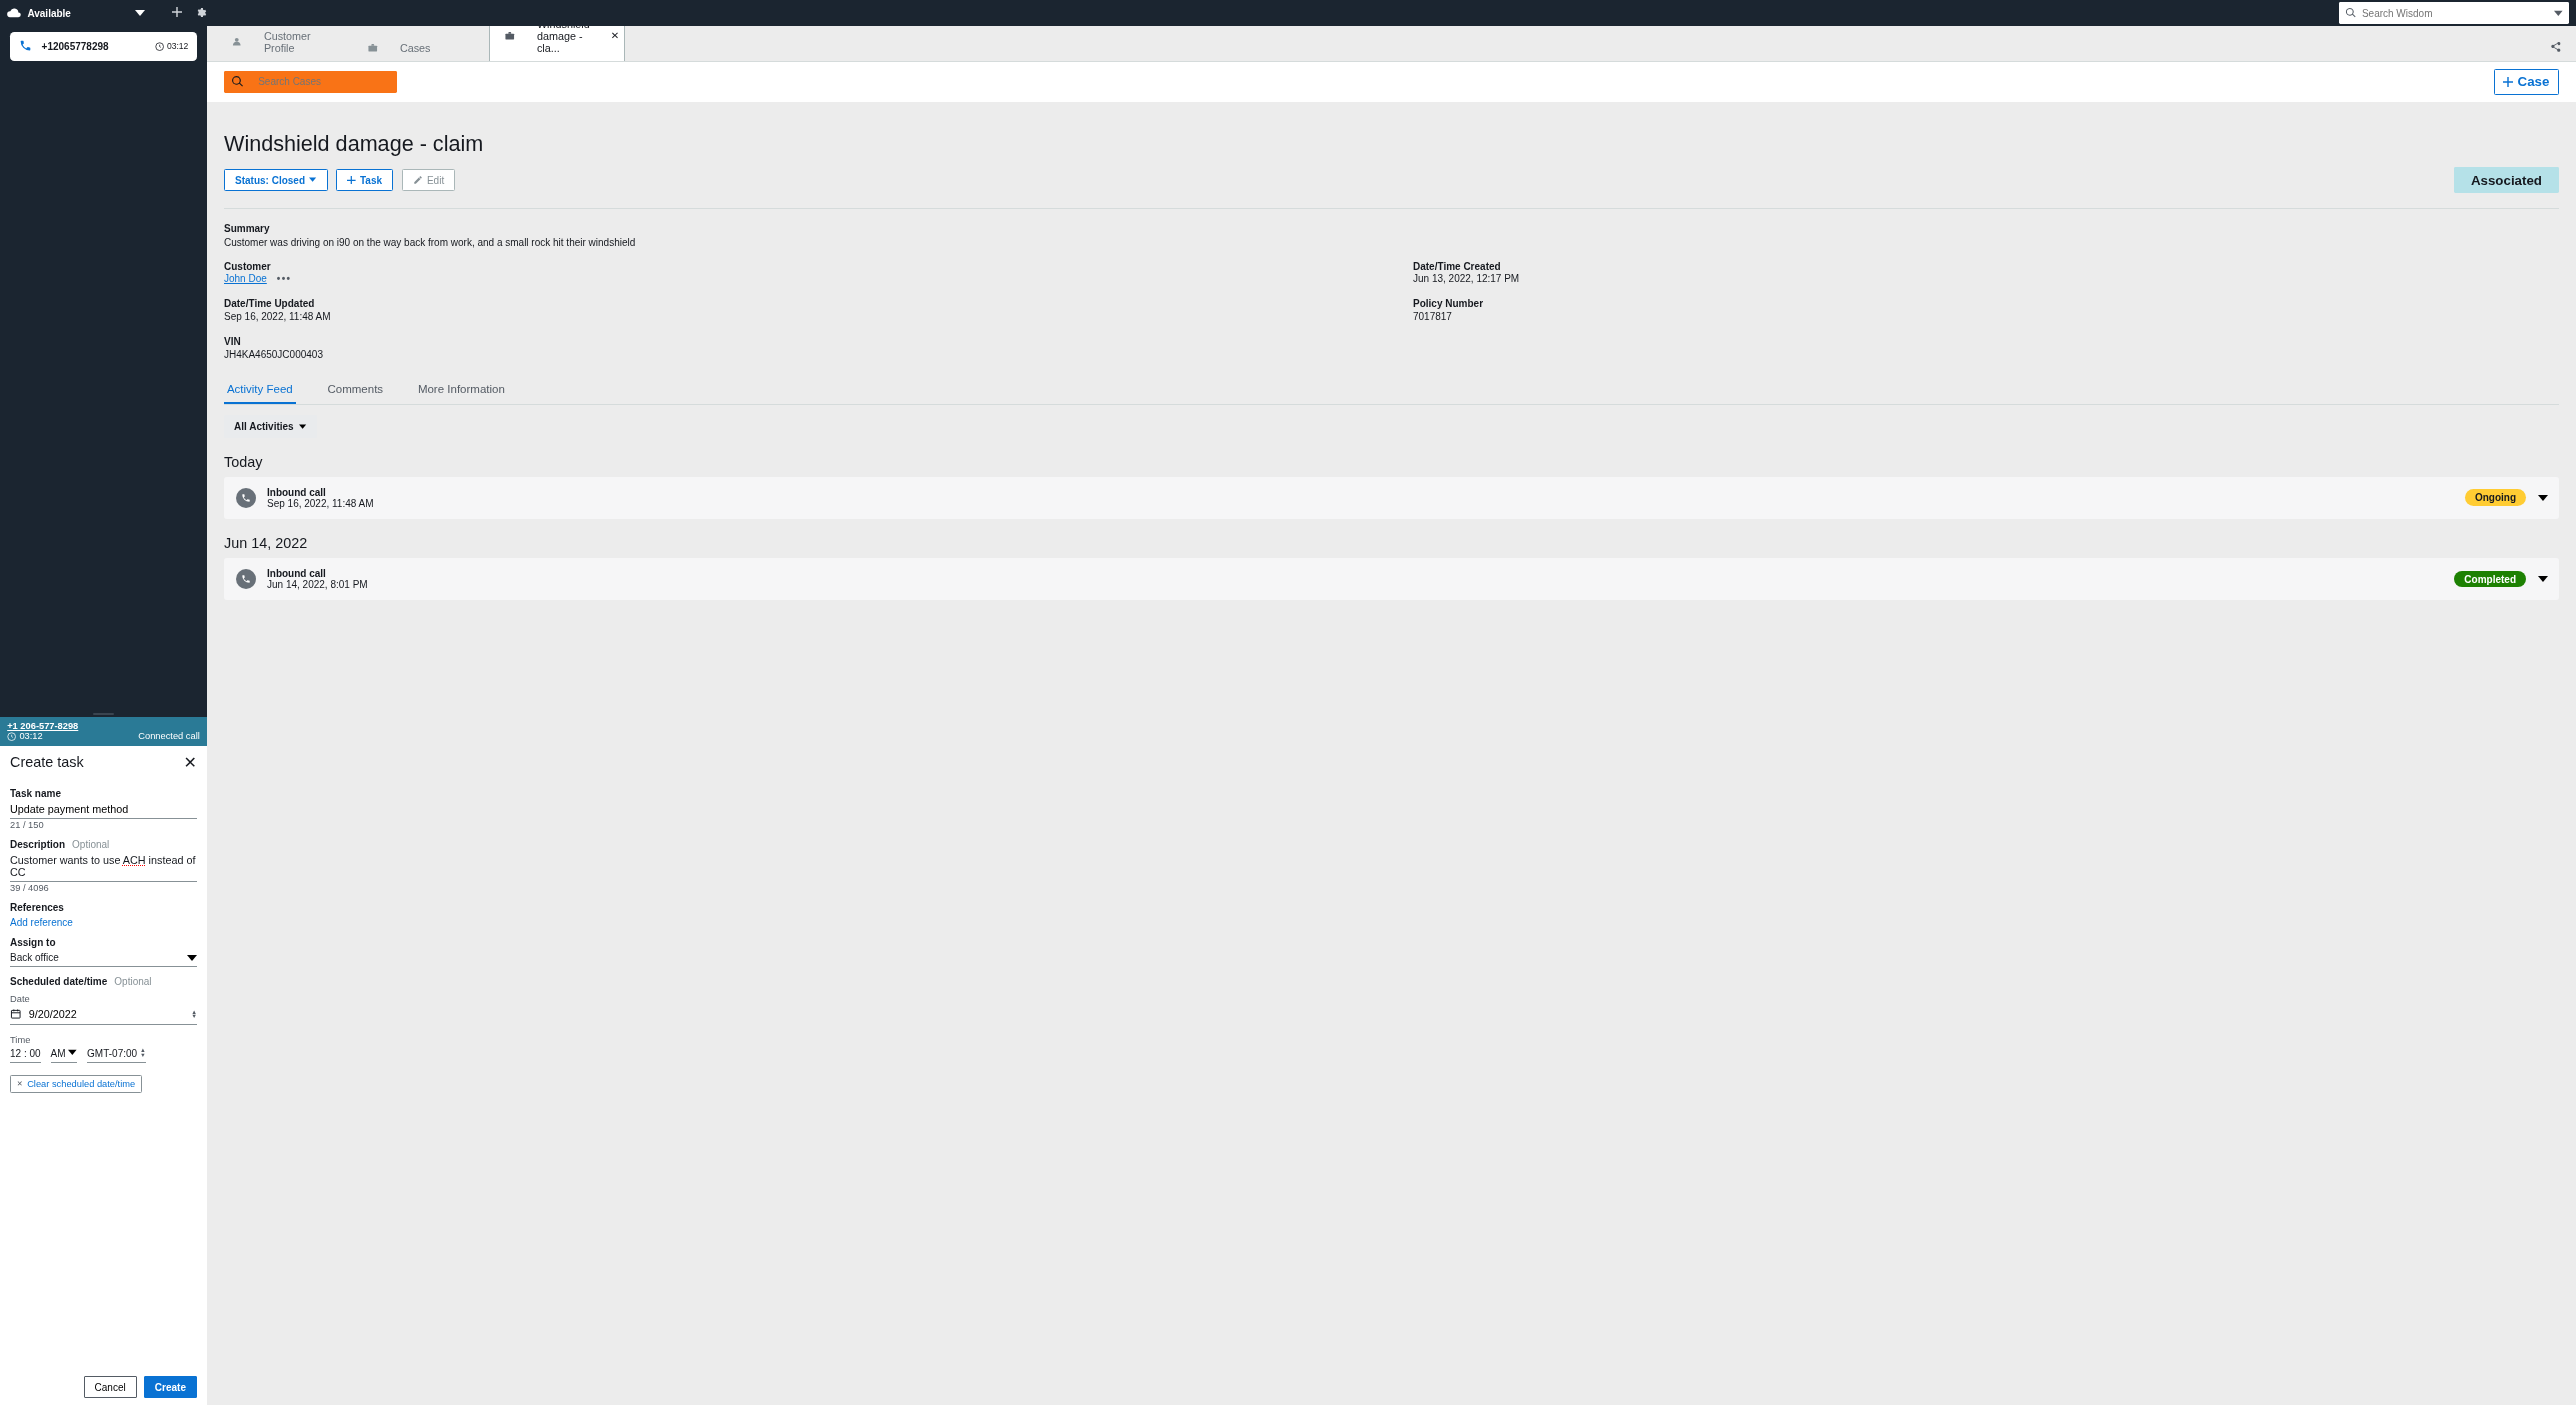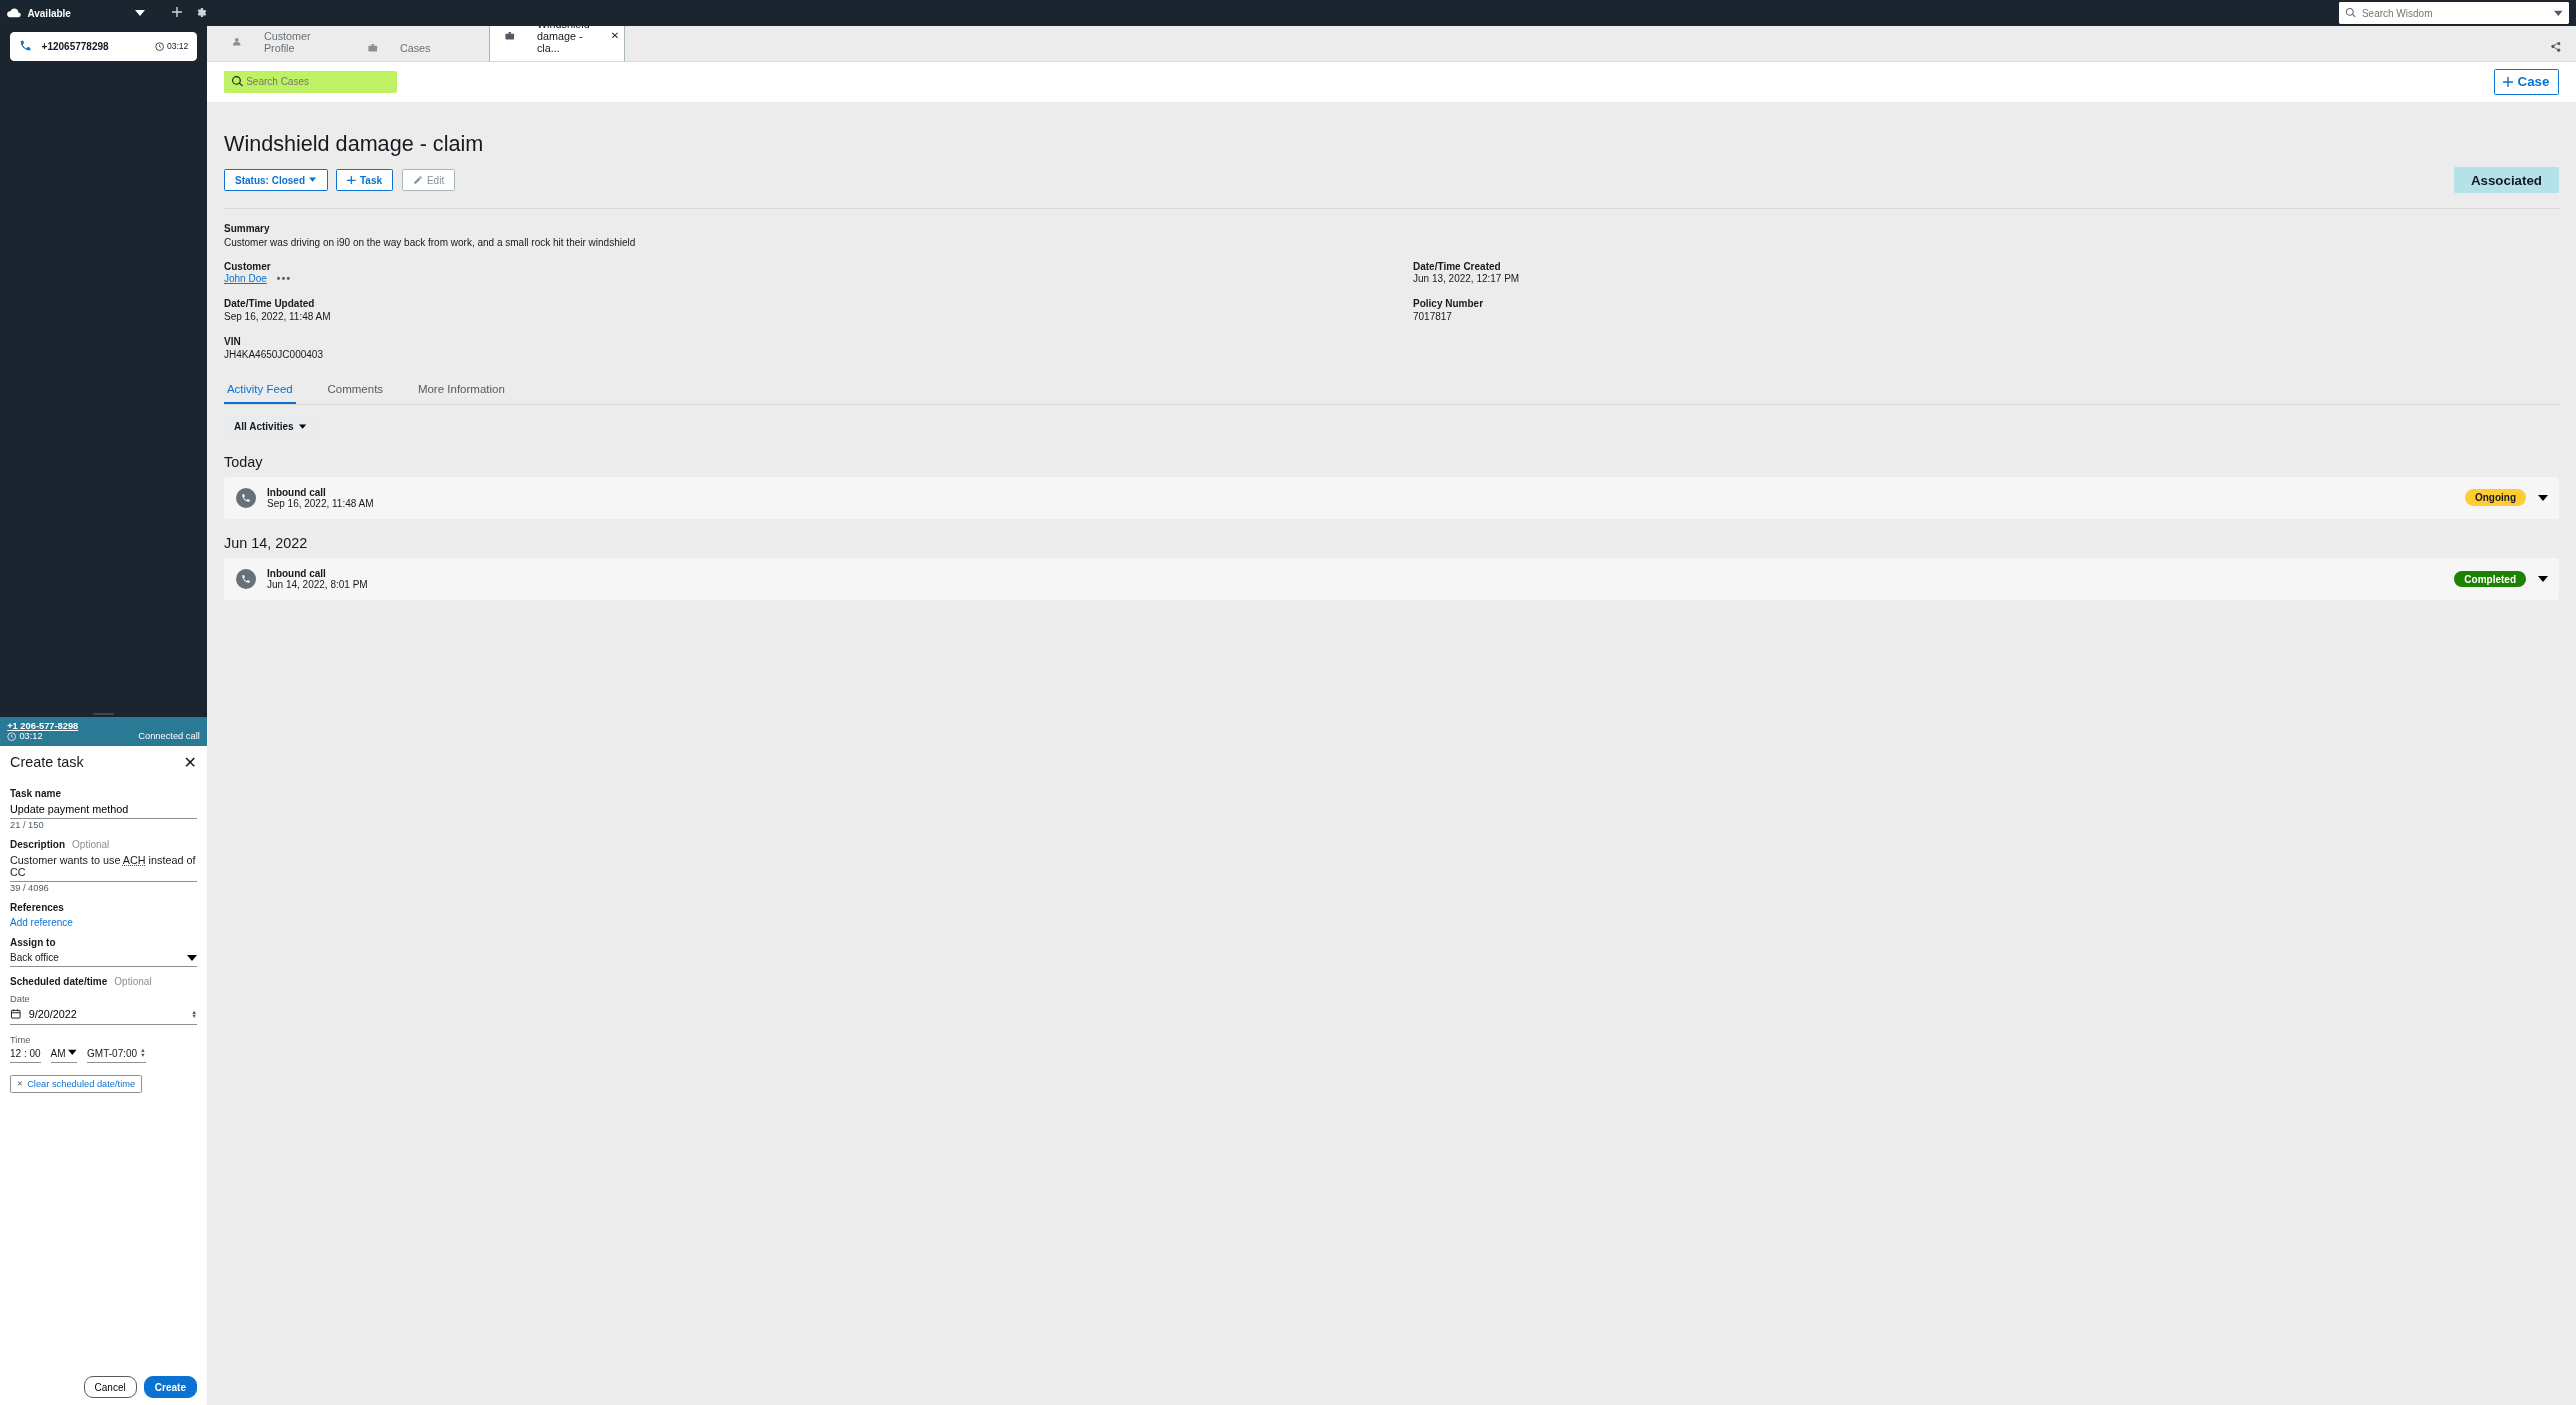--- a/index.html
+++ b/index.html
@@ -43,34 +43,34 @@
 .link { color: #0972d3; cursor: pointer; font-size: 10px; }
 .select-row { display: flex; align-items: center; justify-content: space-between; border-bottom: 0.7px solid #879196; padding: 4.3px 0 2.9px; cursor: pointer; }
 .date-row { display: flex; align-items: center; gap: 7.2px; border-bottom: 0.7px solid #879196; padding: 4.3px 0; }
 .date-row input { border: none; flex: 1; outline: none; font-size: 10.8px; }
 .spinctl { display: flex; flex-direction: column; font-size: 5.8px; line-height: 4.3px; color: #545b64; cursor: pointer; }
 .time-row { display: flex; align-items: center; gap: 10px; }
 .time-seg { border-bottom: 0.7px solid #879196; padding: 2.9px 0; display: flex; gap: 2.9px; }
 .clear-pill { border: 0.7px solid #879196; border-radius: 1.4px; display: inline-flex; align-items: center; gap: 4.3px; padding: 2.9px 5.8px; margin-top: 11.5px; font-size: 9.3px; }
 .clear-pill .x2 { font-size: 7.2px; color: #545b64; }
 .task-foot { margin-top: auto; display: flex; justify-content: flex-end; gap: 7.2px; padding-top: 14.4px; }
-.btn { padding: 4.3px 10px; border-radius: 9px; border: 0.7px solid #545b64; background: #fff; cursor: pointer; font-size: 10px; }
+.btn { padding: 4.3px 10px; border-radius: 1px; border: 0.7px solid #545b64; background: #fff; cursor: pointer; font-size: 10px; }
 .btn.primary { background: #0972d3; border-color: #0972d3; color: #fff; font-weight: 600; }
 
 
 .main { flex: 1; display: flex; flex-direction: column; overflow: hidden; }
 .tabbar { height: 36px; display: flex; align-items: flex-end; padding-left: 10px; gap: 0; background: #ececec; border-bottom: 0.7px solid #d5dbdb; }
 .mtab { display: flex; align-items: center; gap: 21px; padding: 7.2px 14.4px; color: #687078; cursor: pointer; width: 136px; font-size: 10.8px; }
 .mtab.active { background: #fff; border: 0.7px solid #aab7b8; border-bottom: none; border-top-left-radius: 2.9px; border-top-right-radius: 2.9px; color: #16191f; }
 .mtab .ic { width: 11.5px; height: 11.5px; }
 .mtab .close-x { font-size: 10px; cursor: pointer; margin-left:auto; }
 .tabbar .share { margin-left: auto; margin-right: 14.4px; color: #545b64; cursor: pointer; padding-bottom:7.2px; }
 
 .case-toolbar { background: #fff; padding: 7.2px 17px; display: flex; align-items: center; justify-content: space-between; }
-.search-cases { display: flex; align-items: center; gap: 2px; background: #bef264; border-radius: 1.4px; padding: 4.3px 7.2px; width: 173px; }
+.search-cases { display: flex; align-items: center; gap: 14px; background: #f97316; border-radius: 1.4px; padding: 4.3px 7.2px; width: 173px; }
 .search-cases input { border: none; background: transparent; outline: none; font-size: 10px; width: 100%; }
 .add-case { border: 0.7px solid #0972d3; color: #0972d3; background: #fff; border-radius: 1.4px; padding: 4.3px 8.6px; display: flex; align-items: center; gap: 4.3px; cursor: pointer; font-weight: 600; }
 
 .case-scroll { flex: 1; overflow-y: auto; padding: 14.4px 17px; }
 .case-title { font-size: 21.6px; font-weight: 400; margin: 14.4px 0 10px; }
 .case-actions { display: flex; align-items: center; gap: 8.6px; }
 .case-actions .spacer { flex: 1; }
 .pill-btn { border: 0.7px solid #0972d3; color: #0972d3; background: #fff; padding: 4.3px 10px; border-radius: 1.4px; display: inline-flex; align-items: center; gap: 4.3px; cursor: pointer; font-weight: 600; }
 .pill-btn.muted { border-color: #aab7b8; color: #879196; font-weight: 400; }
 .pill-btn.status { font-weight: 600; }

